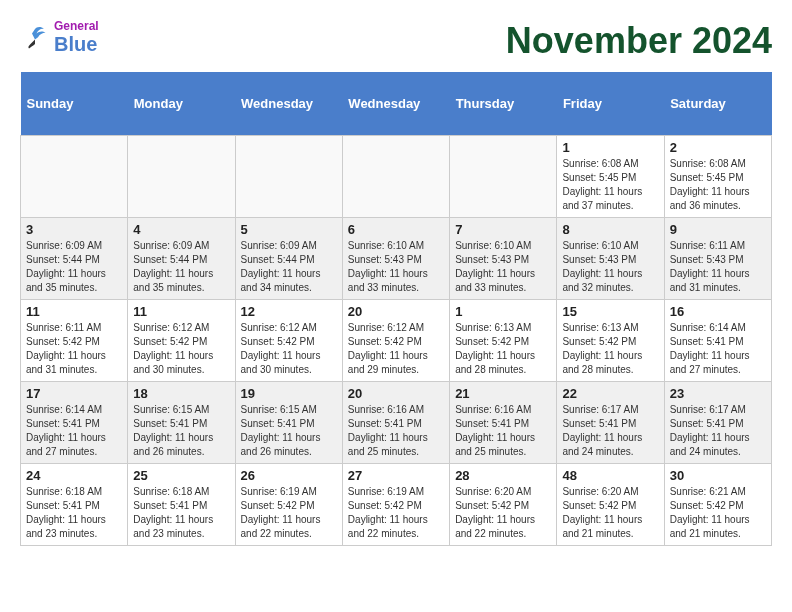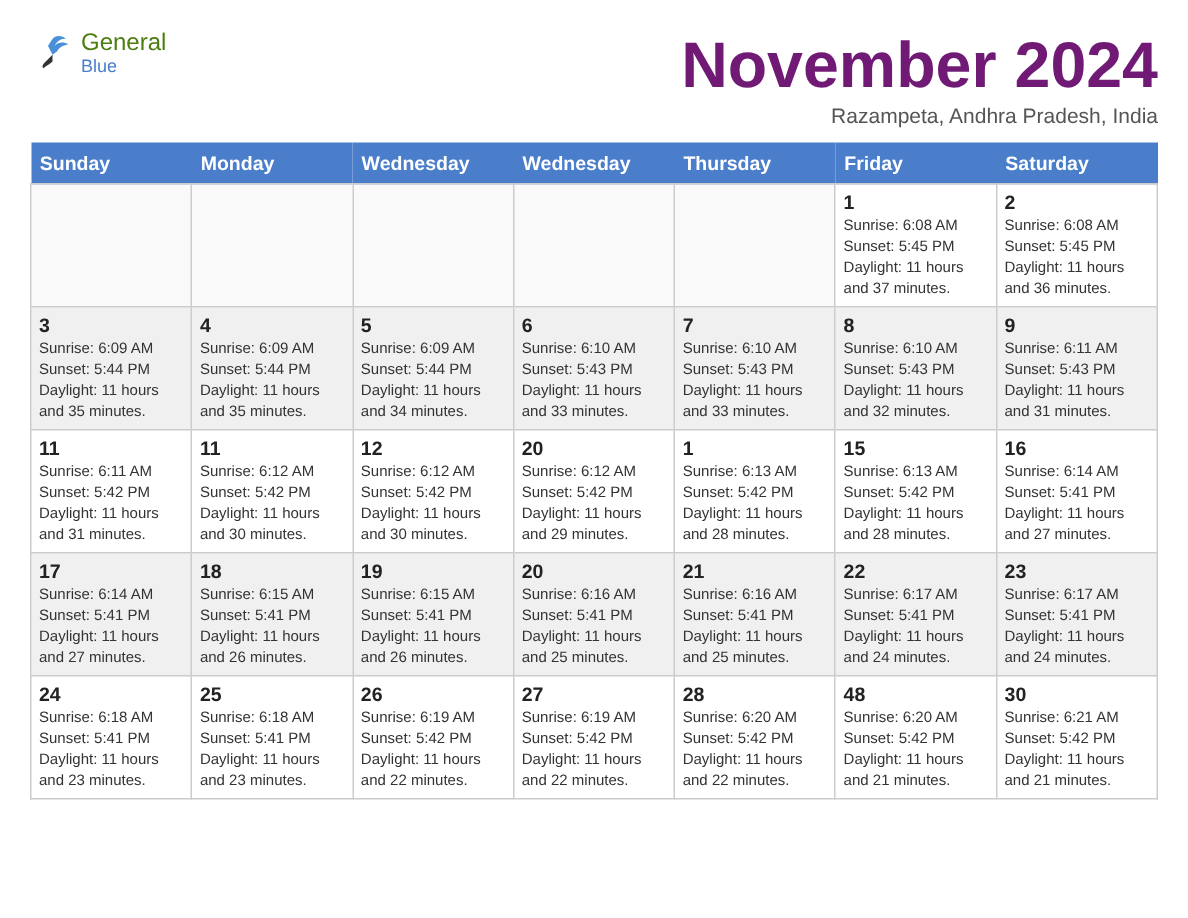--- a/index.html
+++ b/index.html
@@ -22,38 +22,38 @@
       gap: 4px;
     }
     .logo-bird {
       width: 30px;
       height: 30px;
     }
     .title-section {
       text-align: right;
     }
     .month-title {
-      font-size: 43px;
+      font-size: 36px;
       font-weight: bold;
-      color: #701a75;
+      color: #14532d;
     }
     .location {
       font-size: 14px;
       color: #555;
     }
     table {
       width: 100%;
       border-collapse: collapse;
       table-layout: fixed;
     }
     th {
       background-color: #4a7ecb;
       color: white;
       text-align: left;
-      padding: 6px 6px;
+      padding: 24px 6px;
       font-size: 13px;
       font-weight: bold;
     }
     td {
       border: 1px solid #ccc;
       vertical-align: top;
       padding: 4px 5px;
       font-size: 10px;
       color: #333;
       height: 80px;
@@ -85,27 +85,26 @@
 </head>
 <body>
 
 <div class="header">
   <div class="logo">
     <svg class="logo-bird" viewBox="0 0 40 40">
       <path d="M20 8 C22 5, 28 4, 32 8 C28 7, 24 10, 22 14 C25 11, 30 10, 34 13 C30 13, 26 15, 24 19 L20 22 L16 14 Z" fill="#4a90d9"></path>
       <path d="M20 22 L14 28 C12 30, 10 32, 12 34 C14 32, 18 30, 20 28 Z" fill="#333"></path>
     </svg>
     <div style="line-height:1.1;">
-      <div style="font-size:16px;font-weight:normal;color:#4d7c0f;">General</div>
-      <div style="font-size:12px;font-weight:normal;color:#4a7ecb;">Blue</div>
+      <div style="font-size:12px;font-weight:bold;color:#a21caf;">General</div>
+      <div style="font-size:20px;font-weight:bold;color:#4a7ecb;">Blue</div>
     </div>
   </div>
   <div class="title-section">
     <div class="month-title">November 2024</div>
-    <div class="location">Razampeta, Andhra Pradesh, India</div>
   </div>
 </div>
 
 <table>
   <thead>
     <tr>
     <th>Sunday</th>
         <th>Monday</th>
         <th>Wednesday</th>
         <th>Wednesday</th>

